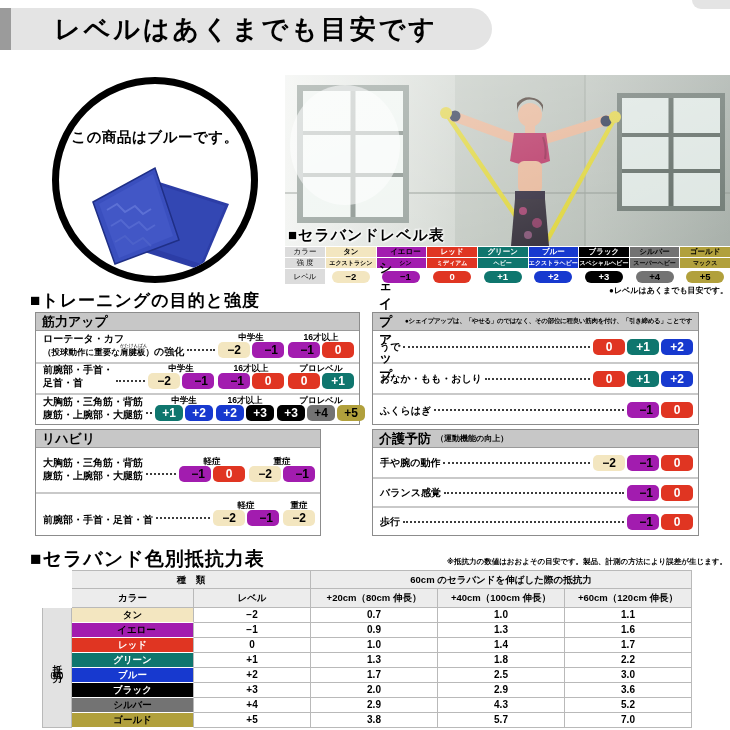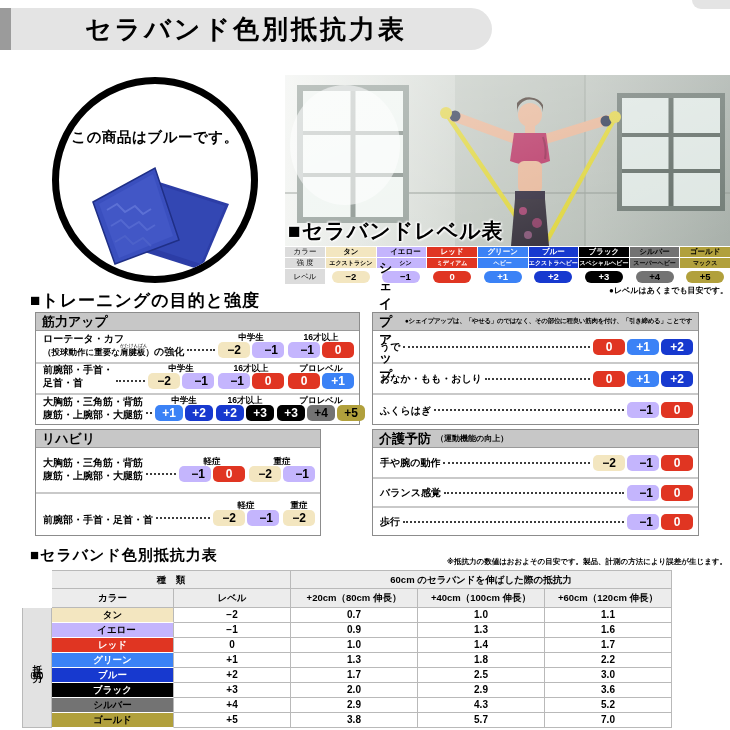--- a/index.html
+++ b/index.html
@@ -15,38 +15,38 @@
   .page-title { font-size:26px; font-weight:bold; letter-spacing:3px; }
 
   
   .circle { position:absolute; left:52px; top:77px; width:206px; height:206px; border:7px solid #000;
     border-radius:50%; background:#fff; overflow:hidden; }
   .circle-note { position:absolute; left:0; right:0; top:44px; text-align:center; font-size:14.5px; font-weight:bold; letter-spacing:0.5px; }
   .band-svg { position:absolute; left:26px; top:68px; }
 
   
   .hero { position:absolute; left:285px; top:75px; width:445px; height:171px; overflow:hidden; }
-  .hero-title { position:absolute; left:3px; bottom:1px; font-size:21px; font-weight:bold; letter-spacing:1px;
+  .hero-title { position:absolute; left:3px; bottom:1px; font-size:15px; font-weight:bold; letter-spacing:1px;
     text-shadow:0 0 3px #fff, 0 0 3px #fff, 1px 1px 2px #fff, -1px -1px 2px #fff; }
 
   
   .ltable { position:absolute; left:285px; top:247px; width:445px; display:grid;
     grid-template-columns:40px repeat(8,1fr); grid-auto-rows:auto; gap:1px; font-size:7.5px; }
   .lt-cell { display:flex; align-items:center; justify-content:center; height:10px; line-height:1;
     font-weight:bold; white-space:nowrap; overflow:hidden; }
   .lt-head { background:#dcdcdc; font-weight:normal; }
   .lt-strength { font-size:6px; }
   .lt-levelrow { height:15px; background:#fff; }
   .lpill { min-width:38px; height:12px; border-radius:6px; display:flex; align-items:center; justify-content:center;
     font-size:9.5px; font-weight:bold; }
   .lnote { position:absolute; left:285px; top:285px; width:443px; text-align:right; font-size:8px; font-weight:bold; }
 
   
   .section-title { position:absolute; left:30px; top:289px; font-size:17px; font-weight:bold; letter-spacing:1px; }
-  .section-title2 { position:absolute; left:30px; top:546px; font-size:15px; font-weight:bold; letter-spacing:1px; }
+  .section-title2 { position:absolute; left:30px; top:546px; font-size:19px; font-weight:bold; letter-spacing:1px; }
 
   .box { position:absolute; border:1px solid #8c8c8c; background:#fff; }
   .bhead { height:18px; background:#c7c7c7; display:flex; align-items:center; gap:5px; padding:0 6px;
     font-size:13px; font-weight:bold; border-bottom:1px solid #9a9a9a; }
   .bhead-note { font-size:6.5px; font-weight:bold; letter-spacing:-0.3px; white-space:nowrap; }
   .bhead-sub { font-size:8px; font-weight:bold; }
   .brow { display:flex; align-items:flex-end; padding:2px 5px 4px 7px; }
   .brow + .brow { border-top:2px solid #c9c9c9; }
   .vcenter { align-items:center; padding-bottom:2px; }
   .r31 { height:31px; } .r32 { height:32px; } .r44 { height:44px; padding-bottom:10px; } .r29 { height:29px; }
@@ -59,31 +59,31 @@
   .groups { display:flex; gap:4px; align-items:flex-end; }
   .grp { display:flex; flex-direction:column; align-items:center; gap:1px; }
   .glabel { font-size:8.5px; font-weight:bold; line-height:1; white-space:nowrap; }
   .pills { display:flex; gap:2px; }
   .pill { min-width:32px; height:16px; border-radius:5px; display:flex; align-items:center; justify-content:center;
     font-size:12px; font-weight:bold; padding:0 2px; }
   .pill.sm { min-width:28px; }
 
   
   .c-tan    { background:#f3e6c0; color:#000; }
-  .c-yellow { background:#c4b5fd; color:#000;padding-left:8px; }
+  .c-yellow { background:#a21caf; color:#000;padding-left:8px; }
   .c-red    { background:#e03522; color:#fff; }
-  .c-green  { background:#3b82f6; color:#fff; }
+  .c-green  { background:#0f766e; color:#fff; }
   .c-blue   { background:#1739cf; color:#fff; }
   .c-black  { background:#000000; color:#fff; }
   .c-silver { background:#737373; color:#000; }
   .c-gold   { background:#b1a03c; color:#000; }
 
   
   .rnote { position:absolute; left:300px; top:557px; width:427px; text-align:right; font-size:7.5px; font-weight:bold; }
-  .rtable { position:absolute; left:22px; top:570px; width:650px; display:grid;
+  .rtable { position:absolute; left:42px; top:570px; width:650px; display:grid;
     grid-template-columns:30px 122px 117px 127px 127px 127px;
     grid-template-rows:19px 19px repeat(8,15px); }
   .rt-cell { border-right:1px solid #b9b9b9; border-bottom:1px solid #b9b9b9; display:flex; align-items:center;
     justify-content:center; font-size:10px; line-height:1; }
   .rt-h { background:#ececec; font-weight:bold; font-size:9.5px; border-top:1px solid #b9b9b9; }
   .rt-h2 { background:#ececec; font-weight:bold; font-size:9.5px; }
   .rt-side { grid-column:1; grid-row:3 / span 8; background:#e2e2e2; border-left:1px solid #b9b9b9;
     border-right:1px solid #b9b9b9; border-bottom:1px solid #b9b9b9; display:flex; flex-direction:column;
     align-items:center; justify-content:center; gap:2px; }
   .rt-side .vtxt { writing-mode:vertical-rl; font-size:9.5px; font-weight:bold; letter-spacing:4px; }
@@ -91,21 +91,21 @@
   .rt-corner { grid-column:1; grid-row:1 / span 2; background:#fff; }
   .rt-color { font-weight:bold; font-size:9.5px; border-right:1px solid #b9b9b9; border-bottom:1px solid #fff; }
   .rt-val { font-weight:bold; }
 </style>
 </head>
 <body>
 
 <div id="stage">
 
   <div class="header-bar">
-    <div class="page-title">セラバンド色別抵抗力表</div>
+    <div class="page-title">レベルはあくまでも目安です</div>
   </div>
   <div class="header-edge"></div>
   <div class="corner-piece"></div>
 
   <div class="circle">
     <div class="circle-note">この商品はブルーです。</div>
     <svg class="band-svg" width="150" height="120" viewBox="0 0 150 120">
       <polygon points="55,24 144,52 116,118 28,90" fill="#2c3da6"></polygon>
       <polygon points="58,28 140,54 116,112 36,86" fill="#3347b3"></polygon>
       <polygon points="8,50 70,16 94,88 30,112" fill="#3a4fbe" stroke="#1f2f86" stroke-width="1.5"></polygon>

